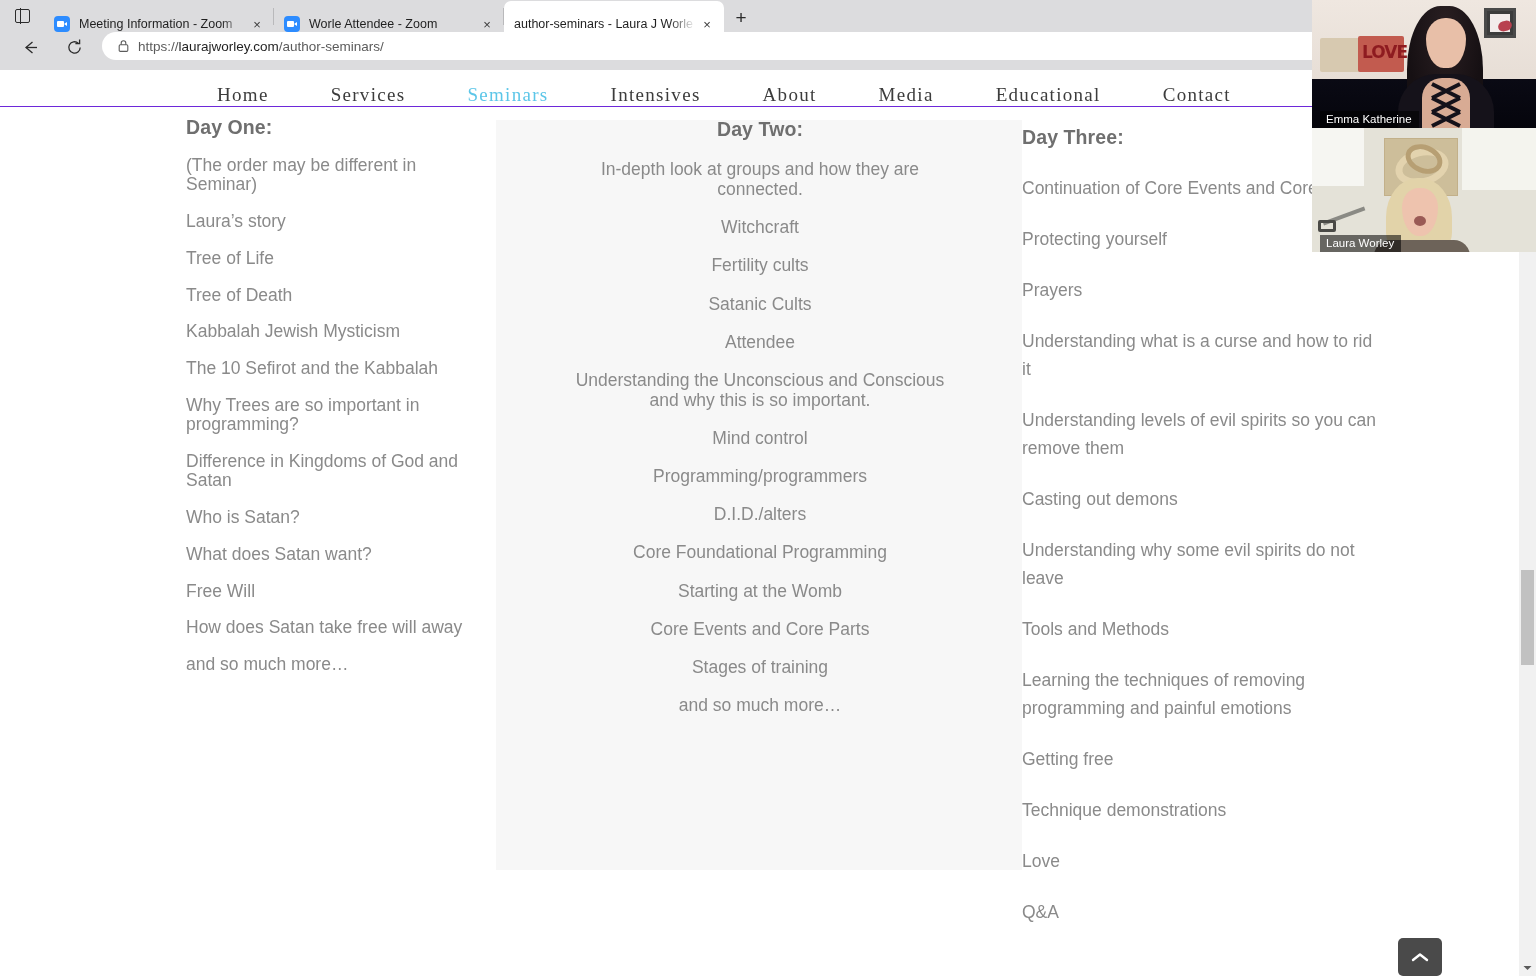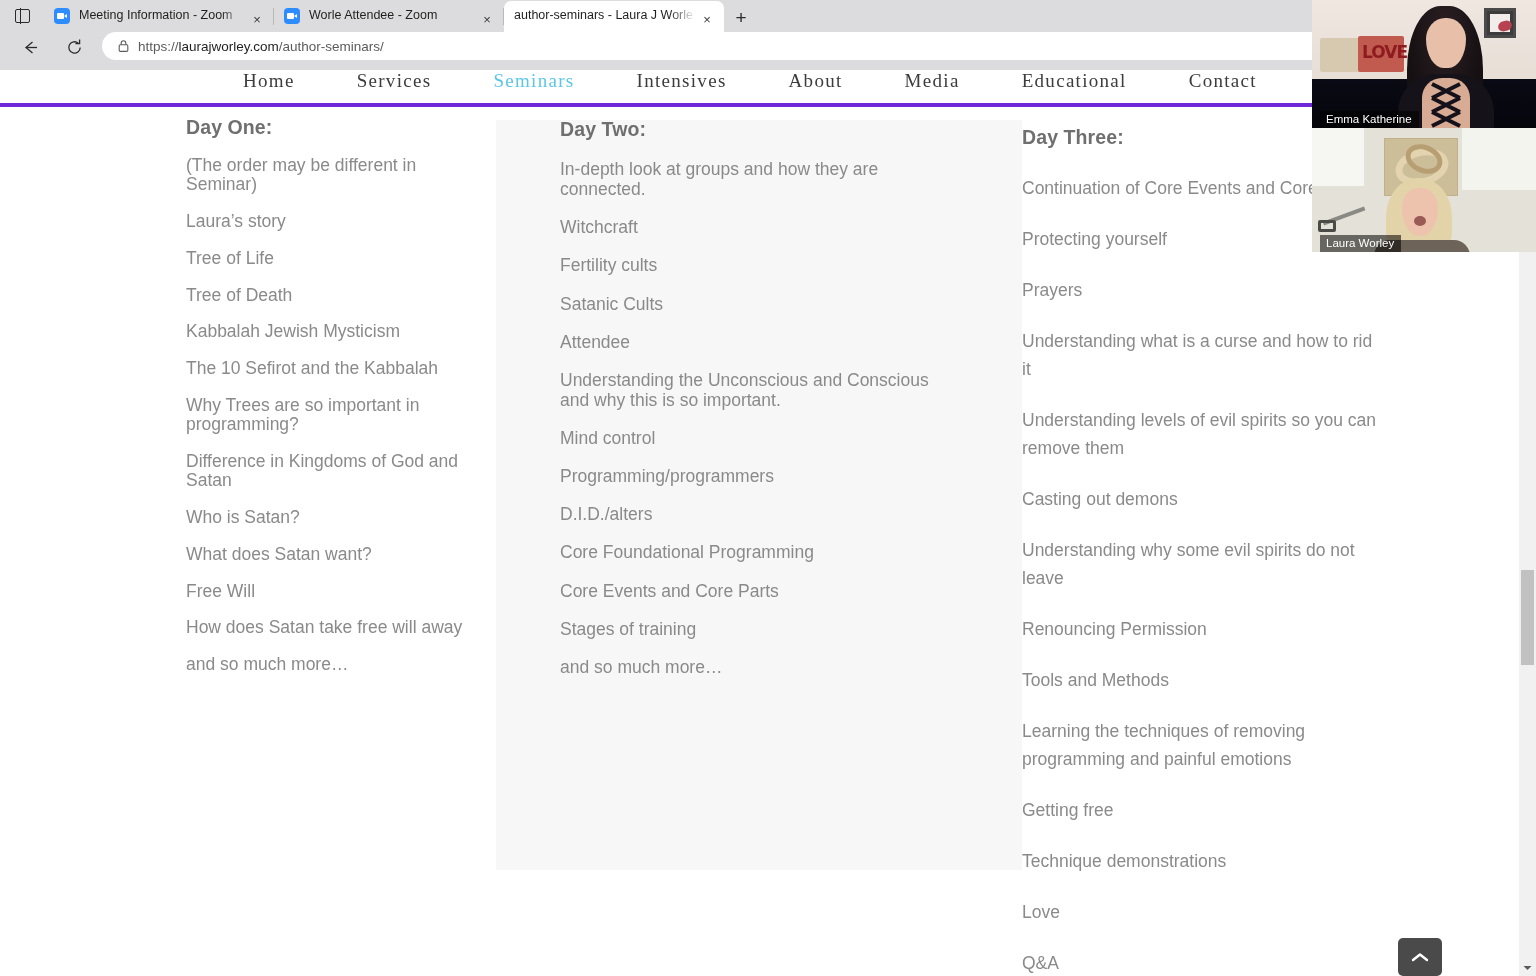--- a/index.html
+++ b/index.html
@@ -34,22 +34,22 @@
     border: 1.6px solid #2b2b2b; border-radius: 2px;
     position: relative;
   }
   #tab-search-btn .glyph::after {
     content: ""; position: absolute; left: 4px; top: -1.6px; bottom: -1.6px;
     width: 1.6px; background: #2b2b2b;
   }
 
   .tab {
     height: 31px;
-    display: flex; align-items: flex-start;
-    padding: 7px 6px 0 10px;
+    display: flex; align-items: center;
+    padding: 15px 6px 0 10px;
     border-radius: 7px 7px 0 0;
     position: relative;
     flex: 0 0 auto;
   }
   .tab.inactive { background: #dcdcde; }
   .tab.inactive::after {
     content: ""; position: absolute; right: 0; top: 7px; height: 17px;
     width: 1px; background: #b9b9bb;
   }
   .tab.active { background: #ffffff; }
@@ -132,22 +132,22 @@
     position: absolute; top: 70px; left: 0;
     width: 1519px; height: 906px;
     background: #ffffff;
     overflow: hidden;
   }
 
   #site-nav {
     position: absolute; top: 0; left: 0;
     width: 1519px; height: 37px;
     background: #ffffff;
-    border-bottom: 4px solid #6d28d9;
-    display: flex; align-items: flex-start; padding-left: 26px;
+    border-bottom: 1px solid #6d28d9;
+    display: flex; align-items: flex-end;
   }
   #site-nav .nav-inner {
     display: flex; align-items: center;
     margin-left: 186px;
   }
   .nav-item {
     font-family: "Liberation Serif", serif;
     font-size: 19px;
     letter-spacing: 1.3px;
     color: #3c3c3c;
@@ -181,21 +181,21 @@
     line-height: 1.22;
   }
 
   #col-one {
     left: 186px; top: 46px; width: 300px;
   }
   #col-one h2 { margin-bottom: 17px; }
   #col-one .item { line-height: 1.08; margin-bottom: 18px; }
 
   #col-two {
-    left: 560px; top: 48px; width: 400px;
+    left: 560px; top: 48px; width: 400px; text-align: center;
   }
   #col-two h2 { margin-bottom: 18px; }
   #col-two .item { line-height: 1.15; margin-bottom: 18px; }
 
   #col-three {
     left: 1022px; top: 56px; width: 360px;
   }
   #col-three h2 { margin-bottom: 25px; }
   #col-three .item { line-height: 1.6; margin-bottom: 23px; }
 
@@ -393,35 +393,35 @@
     <div class="item">In-depth look at groups and how they are connected.</div>
     <div class="item">Witchcraft</div>
     <div class="item">Fertility cults</div>
     <div class="item">Satanic Cults</div>
     <div class="item">Attendee</div>
     <div class="item">Understanding the Unconscious and Conscious and why this is so important.</div>
     <div class="item">Mind control</div>
     <div class="item">Programming/programmers</div>
     <div class="item">D.I.D./alters</div>
     <div class="item">Core Foundational Programming</div>
+    <div class="item">Starting at the Womb</div>
     <div class="item">Core Events and Core Parts</div>
     <div class="item">Stages of training</div>
     <div class="item">and so much more…</div>
   </div>
 
   <div class="col" id="col-three">
     <h2>Day Three:</h2>
     <div class="item">Continuation of Core Events and Core Parts</div>
     <div class="item">Protecting yourself</div>
     <div class="item">Prayers</div>
     <div class="item">Understanding what is a curse and how to rid it</div>
     <div class="item">Understanding levels of evil spirits so you can remove them</div>
     <div class="item">Casting out demons</div>
     <div class="item">Understanding why some evil spirits do not leave</div>
-    <div class="item">Renouncing Permission</div>
     <div class="item">Tools and Methods</div>
     <div class="item">Learning the techniques of removing programming and painful emotions</div>
     <div class="item">Getting free</div>
     <div class="item">Technique demonstrations</div>
     <div class="item">Love</div>
     <div class="item">Q&amp;A</div>
   </div>
 </div>
 
 <div id="scroll-top-btn">

